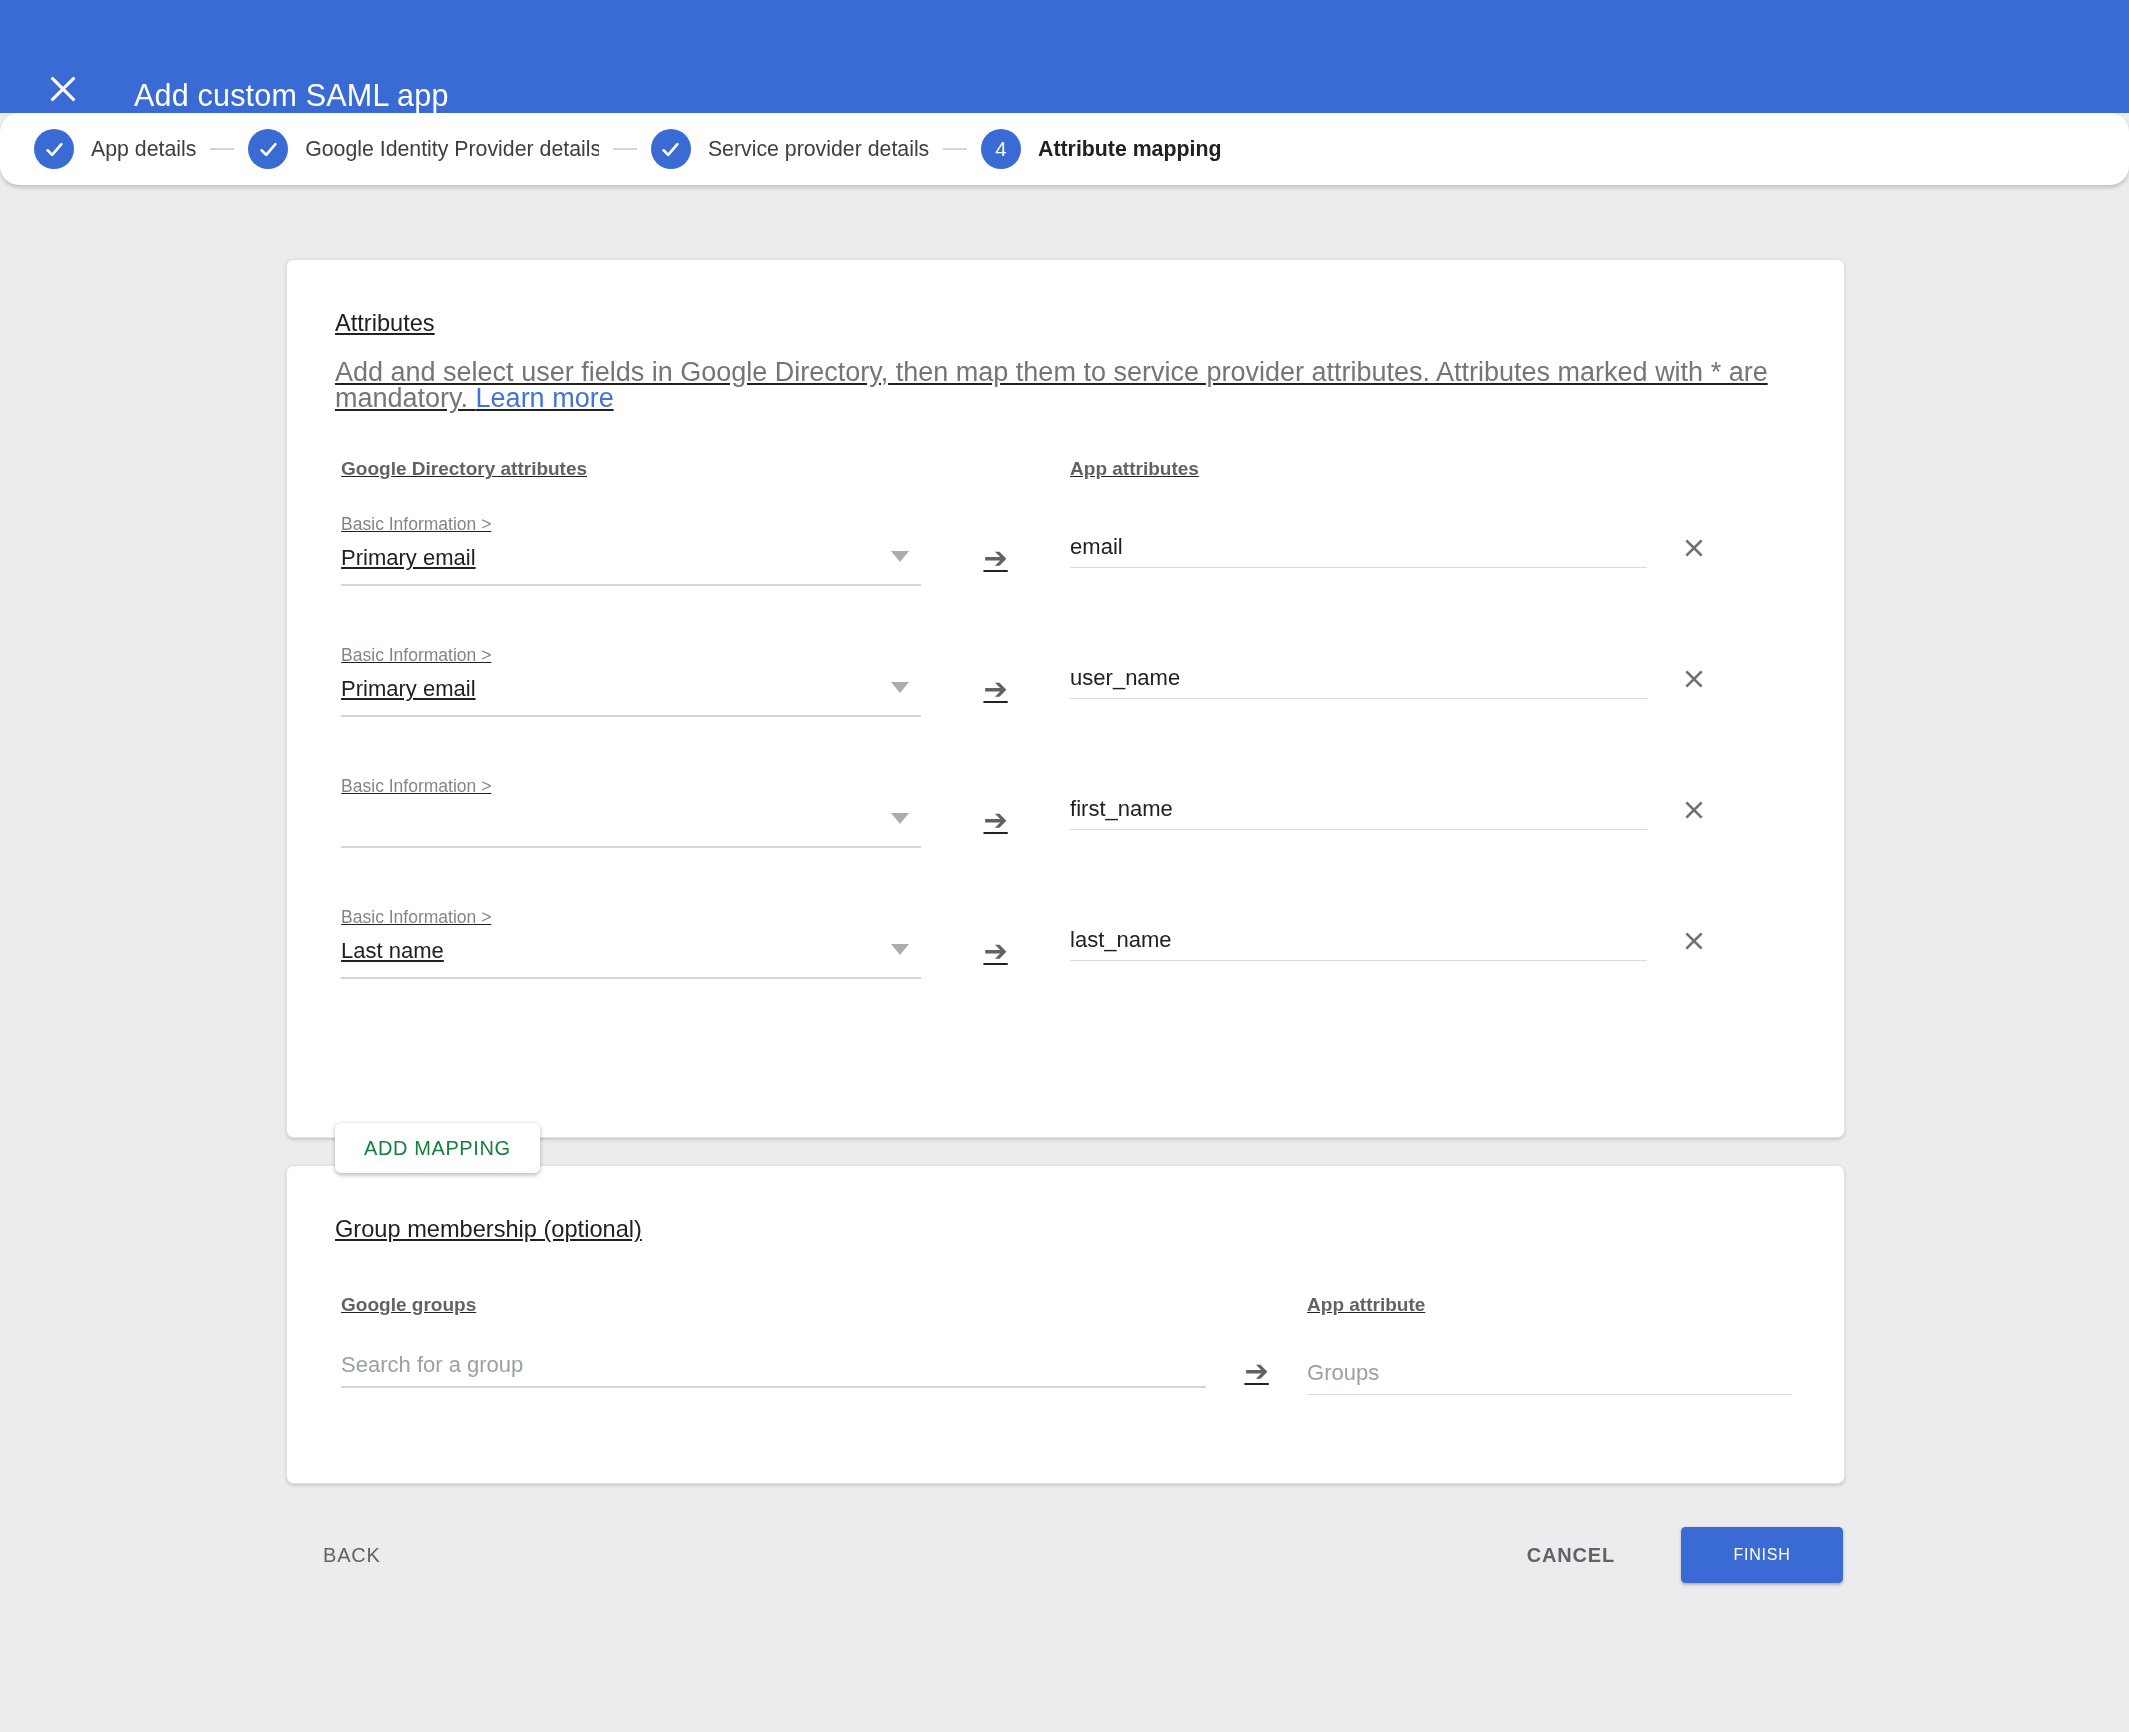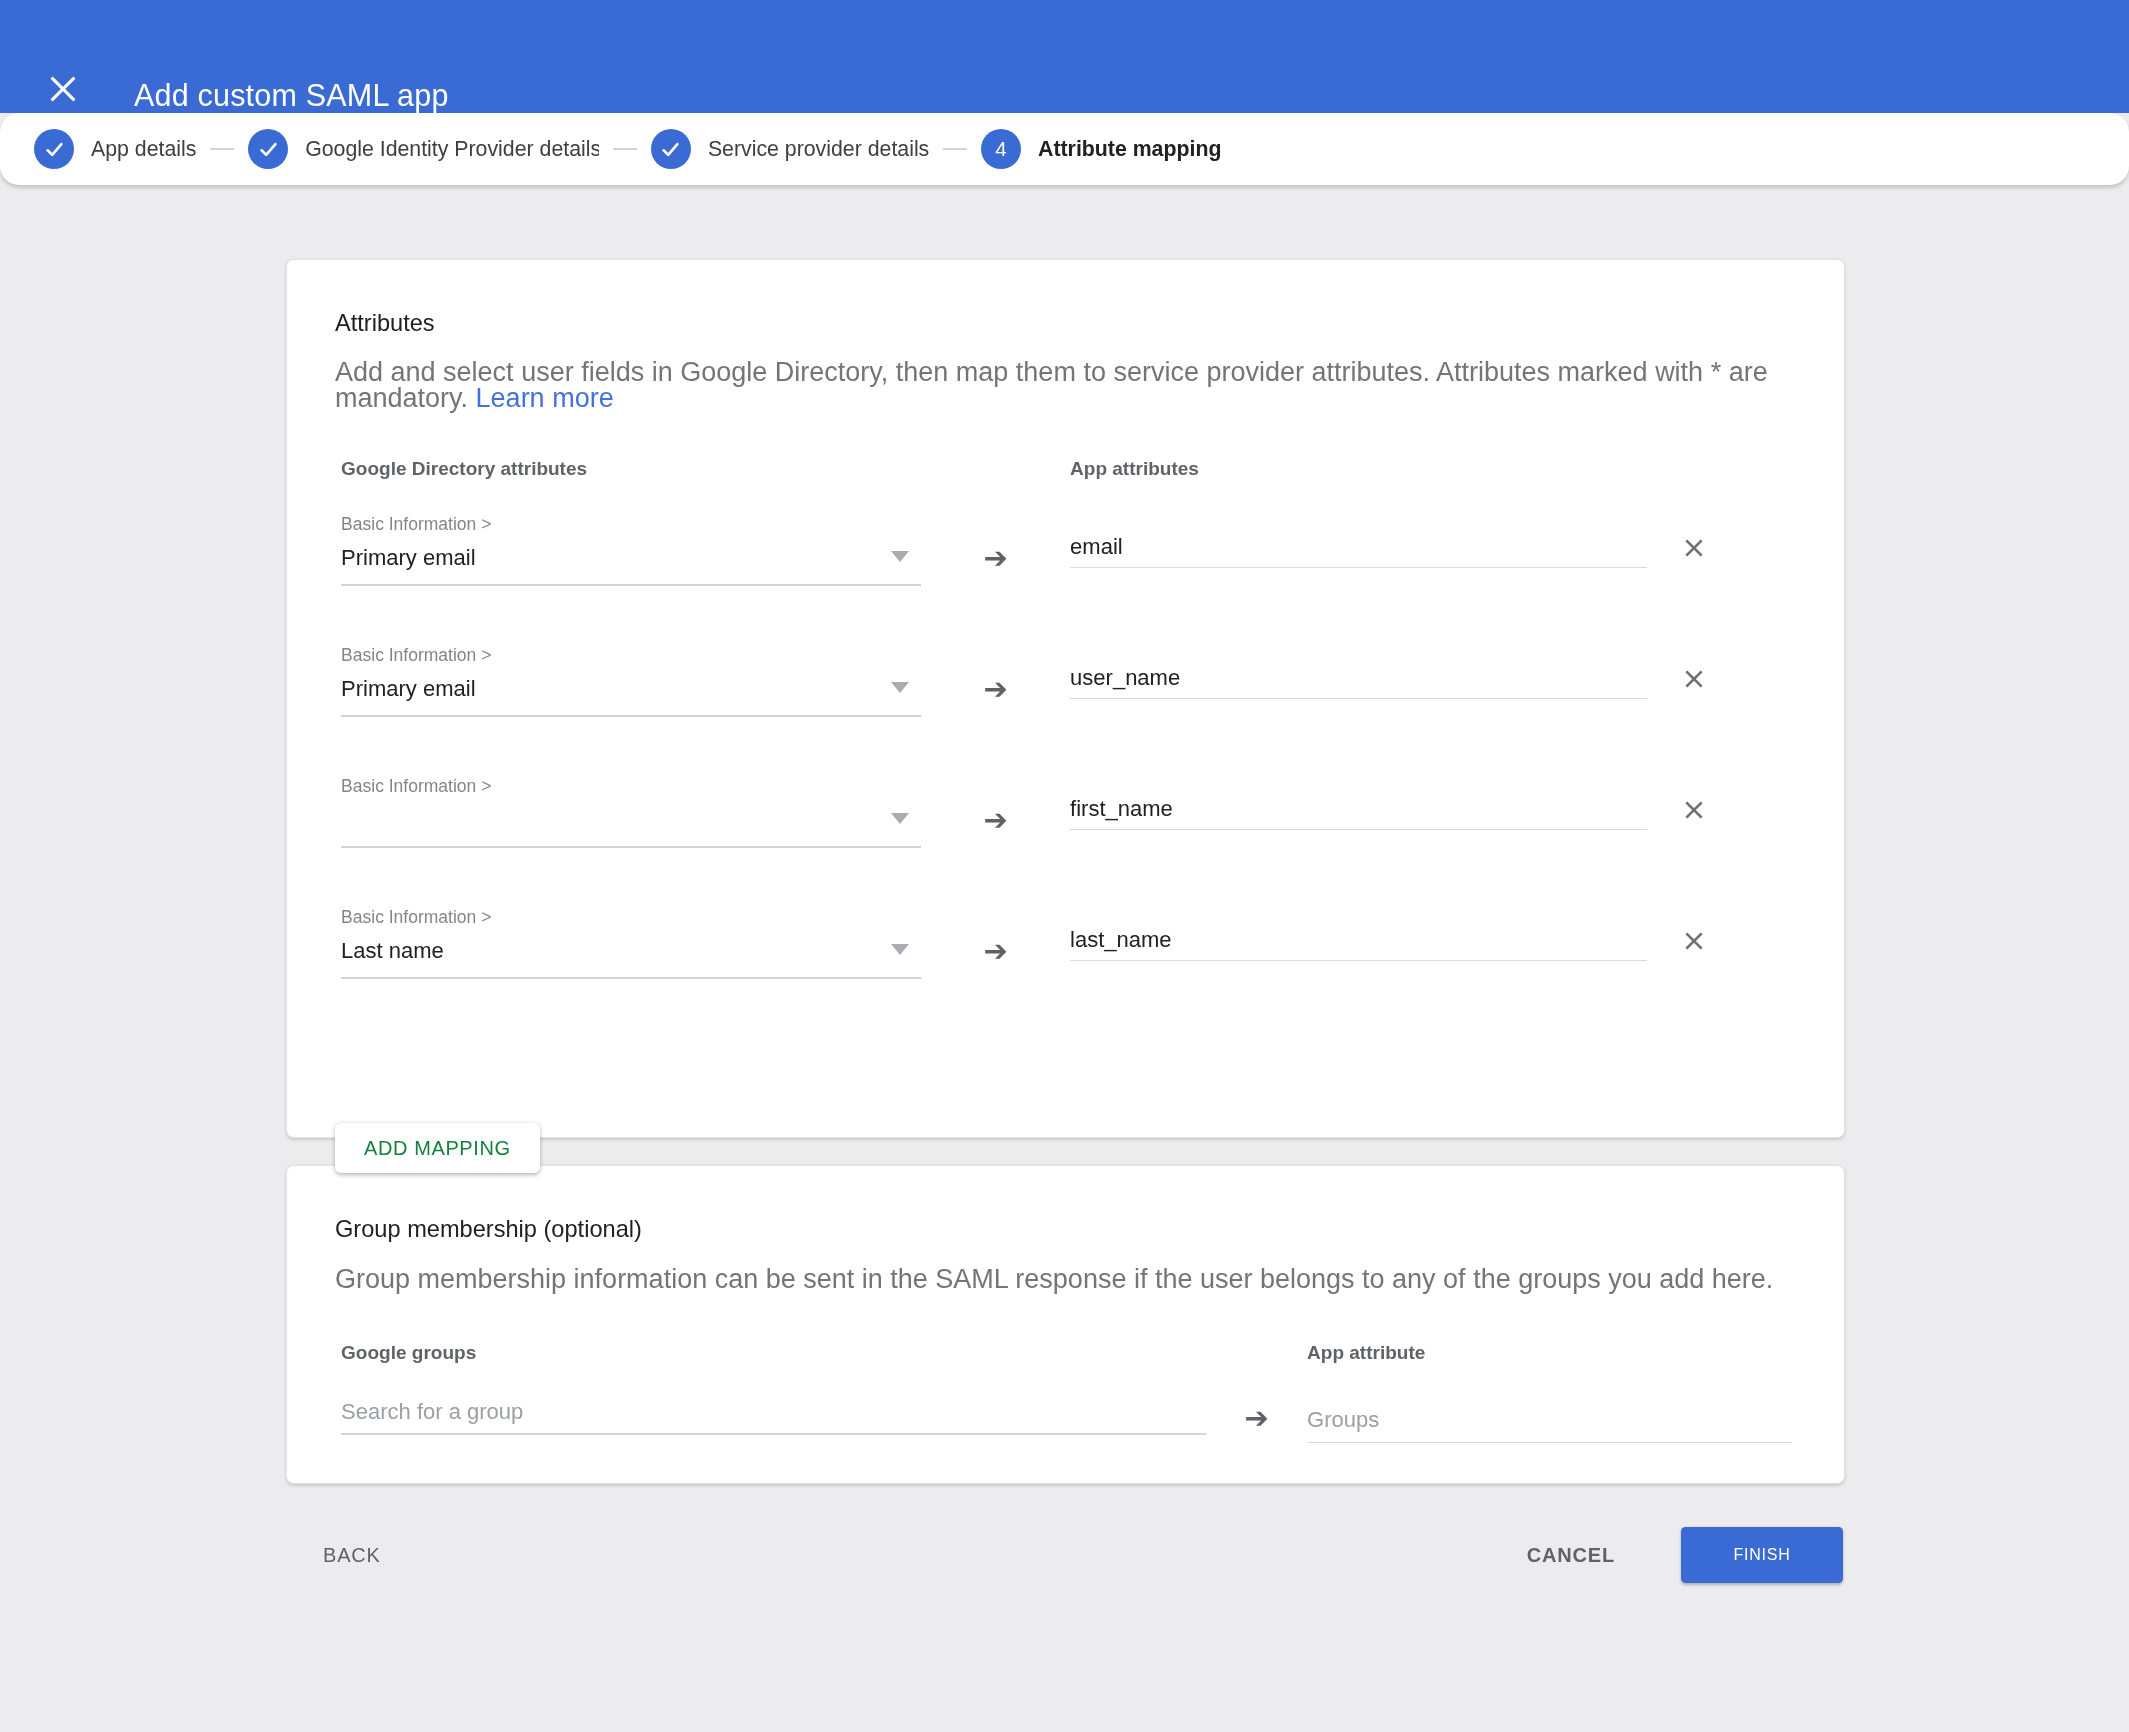--- a/index.html
+++ b/index.html
@@ -51,20 +51,21 @@
     width: 24.4px; height: 2.3px; background: #d4d4d6; margin: 0 13.7px; flex: 0 0 auto;
   }
 
   
   .content { padding-top: 74px; }
   .card {
     width: 1559px; margin-left: 286px; background: #ffffff;
     border: 0.8px solid #e2e2e5; border-radius: 7.6px;
     box-shadow: 0 1.5px 3px rgba(0,0,0,0.14);
     padding: 49px 46px 0 48px;
+    text-decoration: underline;
   }
   .card-attributes { height: 879px; }
   .card-groups { height: 319px; margin-top: 27.4px; }
 
   .card-title { font-size: 23.6px; font-weight: 400; color: #212121; line-height: 29px; }
   .card-desc { margin-top: 21.3px; font-size: 27px; color: #757575; line-height: 26px; }
   .link { color: #4273db; cursor: pointer; text-decoration: none; }
 
   
   .map-grid { margin-left: 6.1px; display: grid; grid-template-columns: 580px 149px 577px 91px; }
@@ -292,21 +293,20 @@
           </div>
         </div>
 
       </div>
 
       <button class="add-mapping">ADD MAPPING</button>
     </div>
 
     <div class="card card-groups">
       <div class="card-title">Group membership (optional)</div>
-      <div class="card-desc">Group membership information can be sent in the SAML response if the user belongs to any of the groups you add here.</div>
 
       <div class="grp-grid grp-header">
         <div class="col-h">Google groups</div>
         <div></div>
         <div class="col-h">App attribute</div>
       </div>
 
       <div class="grp-grid grp-inputs">
         <div class="grp-search">
           <input class="attr-input" type="text" placeholder="Search for a group" style="">

